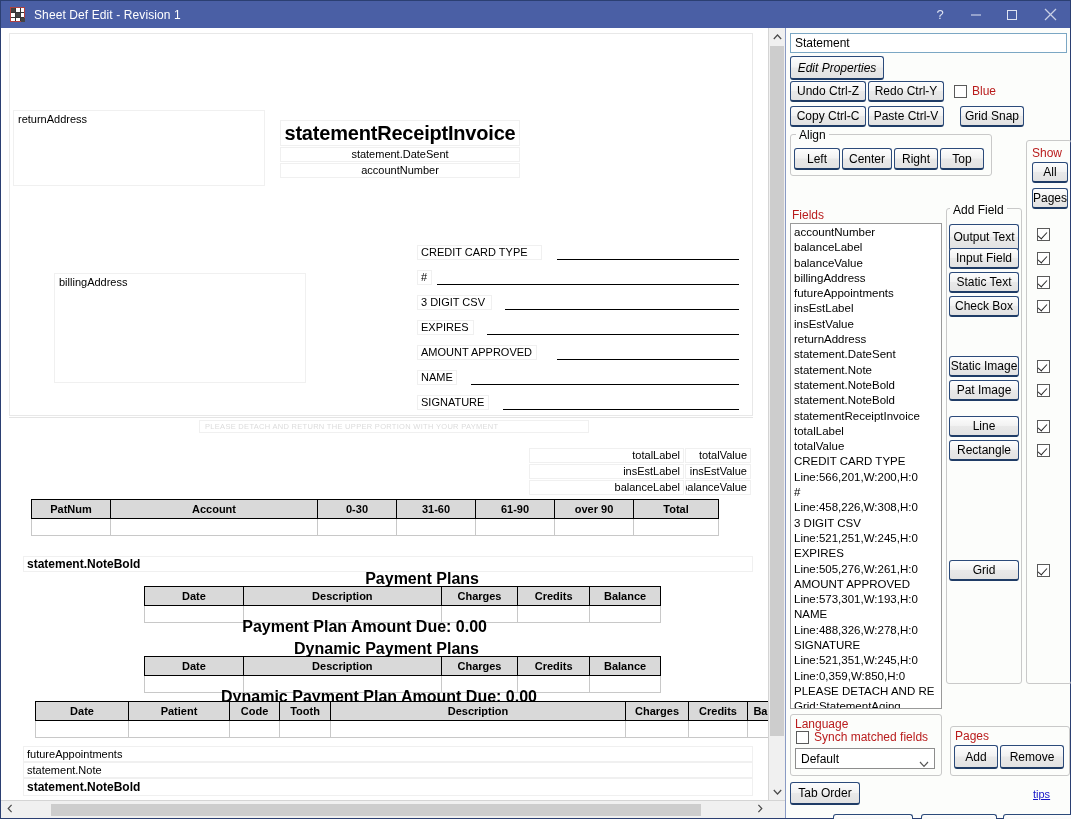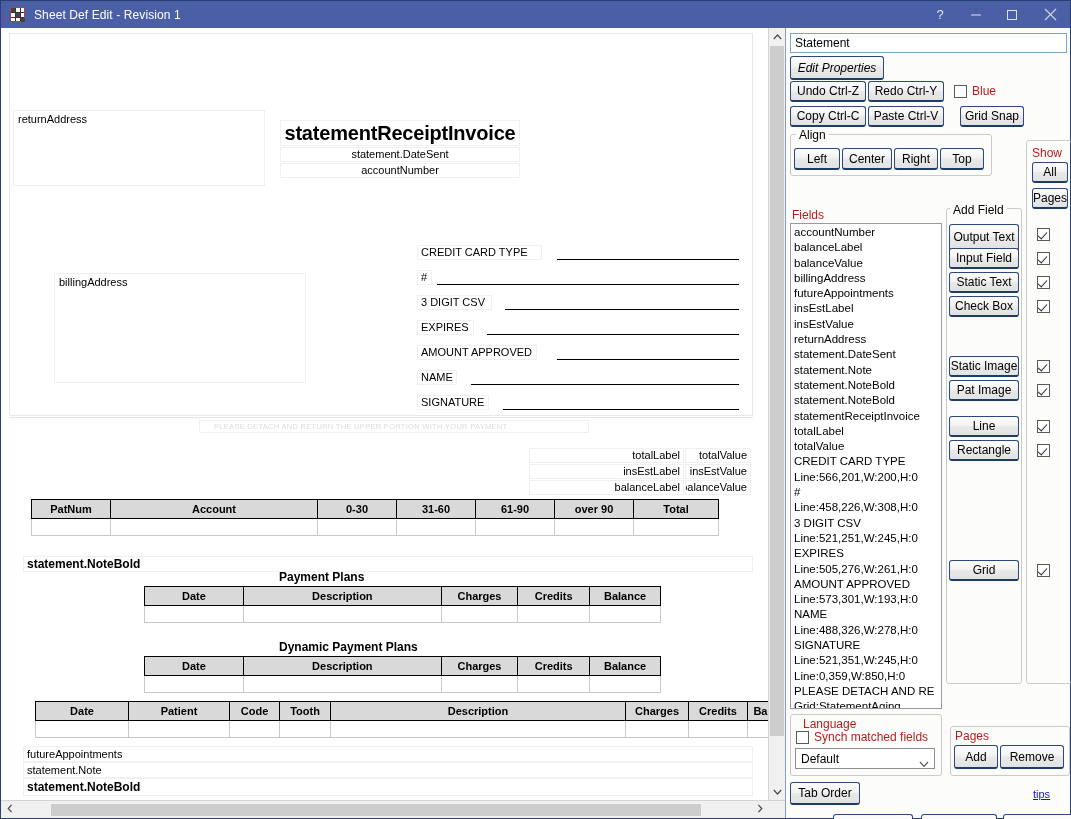--- a/index.html
+++ b/index.html
@@ -58,21 +58,21 @@
   .fld.r{justify-content:flex-end;}
   .bigtitle{font-size:20px;font-weight:bold;letter-spacing:-.2px;}
   .ln{position:absolute;height:0;border-top:1px solid #000;}
   .detach{font-size:7.5px;color:#dcdcdc;letter-spacing:.3px;}
   table.gr{position:absolute;border-collapse:collapse;table-layout:fixed;font-size:11px;}
   table.gr th{
     background:#d9d9d9;border:1px solid #000;font-weight:bold;font-size:11px;
     padding:1px 2px;text-align:center;color:#000;height:16px;line-height:14px;
   }
   table.gr td{border:1px solid #c8c8c8;height:16px;padding:0;}
-  .ctr{position:absolute;text-align:left;font-size:12px;font-weight:bold;}
+  .ctr{position:absolute;text-align:right;font-size:16px;font-weight:bold;}
   
   .vscroll{
     position:absolute;right:0;top:0;width:17px;bottom:0;background:#f0f0f0;
     border-left:1px solid #d4d4d4;box-sizing:border-box;
   }
   .vscroll .arrow{height:17px;display:flex;align-items:center;justify-content:center;color:#555;font-size:9px;}
   .vscroll .thumb{position:absolute;left:1px;right:1px;top:18px;height:690px;background:#cdcdcd;}
   .hscroll{
     position:absolute;left:0;right:0;bottom:0;height:18px;background:#f0f0f0;
     border-top:1px solid #d4d4d4;display:flex;align-items:center;box-sizing:border-box;
@@ -192,21 +192,21 @@
           <div class="fld" style="left:408px;top:312px;width:120px;height:15px;padding-left:3px;">AMOUNT APPROVED</div>
           <div class="ln" style="left:548px;top:326px;width:182px;"></div>
 
           <div class="fld" style="left:408px;top:337px;width:40px;height:15px;padding-left:3px;">NAME</div>
           <div class="ln" style="left:462px;top:351px;width:268px;"></div>
 
           <div class="fld" style="left:408px;top:362px;width:72px;height:15px;padding-left:3px;">SIGNATURE</div>
           <div class="ln" style="left:494px;top:376px;width:236px;"></div>
 
           <div class="ln" style="left:0px;top:384px;width:744px;border-top-color:#e4e4e4;"></div>
-          <div class="fld detach" style="left:190px;top:387px;width:390px;height:13px;padding-left:14px;">PLEASE DETACH AND RETURN THE UPPER PORTION WITH YOUR PAYMENT</div>
+          <div class="fld detach" style="left:190px;top:387px;width:390px;height:13px;padding-left:5px;">PLEASE DETACH AND RETURN THE UPPER PORTION WITH YOUR PAYMENT</div>
 
           <div class="fld r" style="left:520px;top:415px;width:155px;height:15px;padding-right:3px;">totalLabel</div>
           <div class="fld r" style="left:676px;top:415px;width:66px;height:15px;padding-right:3px;">totalValue</div>
           <div class="fld r" style="left:520px;top:431px;width:155px;height:15px;padding-right:3px;">insEstLabel</div>
           <div class="fld r" style="left:676px;top:431px;width:66px;height:15px;padding-right:3px;">insEstValue</div>
           <div class="fld r" style="left:520px;top:447px;width:155px;height:15px;padding-right:3px;">balanceLabel</div>
           <div class="fld r" style="left:676px;top:447px;width:66px;height:15px;padding-right:3px;">balanceValue</div>
 
           <table class="gr" style="left:22px;top:466px;width:652px;">
             <thead>
@@ -249,20 +249,21 @@
             <tbody>
                 <tr>
               <td></td>
                   <td></td>
                   <td></td>
               <td></td>
                   <td></td>
             </tr>
               </tbody>
           </table>
+          <div class="ctr" style="left:198px;top:585px;width:280px;">Payment Plan Amount Due: 0.00</div>
 
           <div class="ctr" style="left:270px;top:607px;width:200px;">Dynamic Payment Plans</div>
           <table class="gr" style="left:135px;top:623px;width:517px;">
             <thead>
                 <tr>
               <th style="width:83px">Date</th>
               <th style="width:171px">Description</th>
               <th style="width:63px">Charges</th>
               <th style="width:59px">Credits</th>
               <th style="width:58px">Balance</th>
@@ -271,20 +272,21 @@
             <tbody>
                 <tr>
               <td></td>
                   <td></td>
                   <td></td>
               <td></td>
                   <td></td>
             </tr>
               </tbody>
           </table>
+          <div class="ctr" style="left:138px;top:655px;width:390px;">Dynamic Payment Plan Amount Due: 0.00</div>
 
           <table class="gr" style="left:26px;top:668px;width:726px;">
             <thead>
                 <tr>
               <th style="width:88px">Date</th>
               <th style="width:96px">Patient</th>
               <th style="width:45px">Code</th>
               <th style="width:46px">Tooth</th>
               <th style="width:290px">Description</th>
               <th style="width:58px">Charges</th>
@@ -429,21 +431,21 @@
       <div class="btn thickbot" style="left:163px;top:388px;width:70px;height:21px;">Line</div>
       <div class="cbx on" style="left:251px;top:392px;"></div>
 
       <div class="btn thickbot" style="left:163px;top:412px;width:70px;height:21px;">Rectangle</div>
       <div class="cbx on" style="left:251px;top:416px;"></div>
 
       <div class="btn thickbot" style="left:163px;top:532px;width:70px;height:21px;">Grid</div>
       <div class="cbx on" style="left:251px;top:536px;"></div>
 
       <div class="grp" style="left:4px;top:686px;width:152px;height:62px;"></div>
-      <div class="lbl" style="left:9px;top:689px;margin-left:8px;">Language</div>
+      <div class="lbl" style="left:9px;top:689px;">Language</div>
       <div class="cbx" style="left:10px;top:703px;"></div>
       <div class="lbl" style="left:28px;top:702px;">Synch matched fields</div>
       <div class="sel" style="left:9px;top:720px;width:140px;height:21px;">
         <span>Default</span>
         <span class="chev">
           <svg width="10" height="7" viewBox="0 0 10 7">
               <polyline points="1,1 5,5.4 9,1" fill="none" stroke="#555" stroke-width="1.2"></polyline>
             </svg>
         </span>
       </div>

